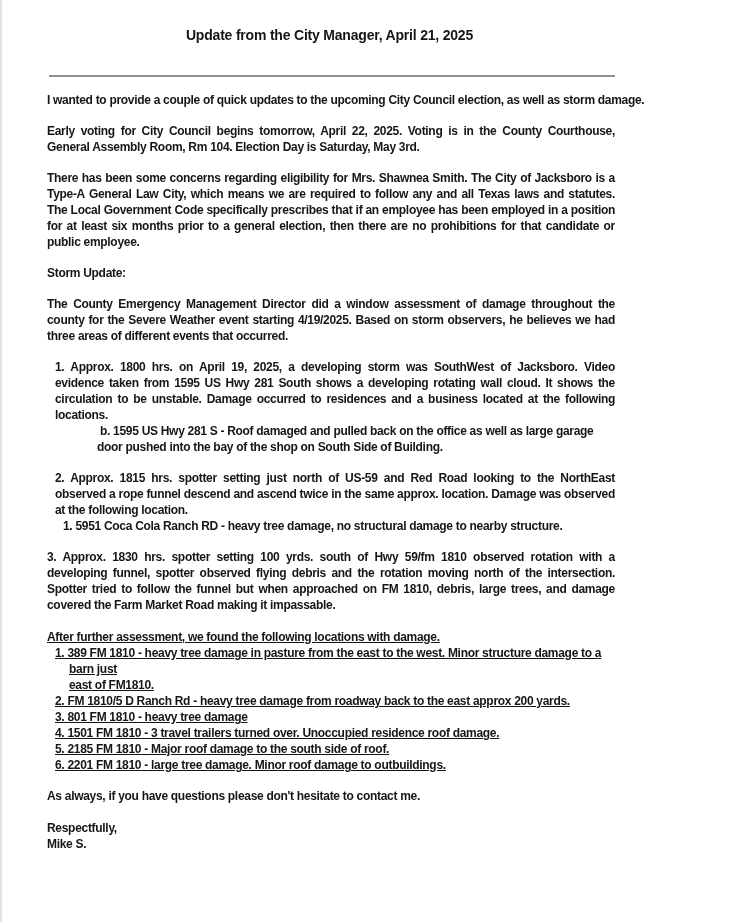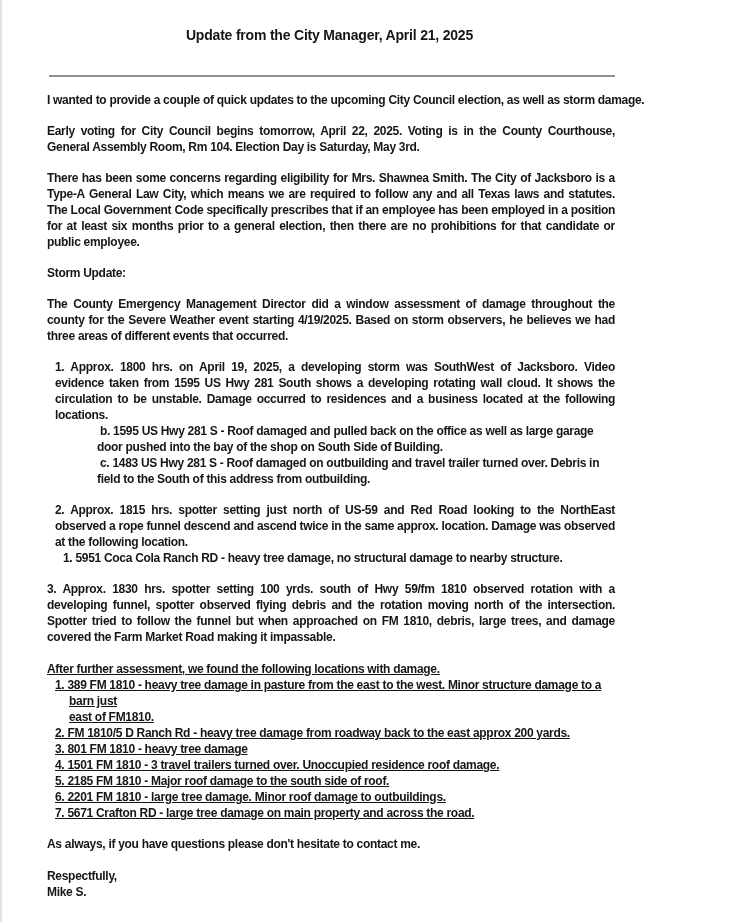--- a/index.html
+++ b/index.html
@@ -102,41 +102,38 @@
 
     <p class="para">Storm Update:</p>
 
 
     <p class="para justify">The County Emergency Management Director did a window assessment of damage throughout the county for the Severe Weather event starting 4/19/2025.  Based on storm observers, he believes we had three areas of different events that occurred.</p>
 
     <div class="event-block">
       <p class="event-desc">1.  Approx. 1800 hrs. on April 19, 2025, a developing storm was SouthWest of Jacksboro. Video evidence taken from 1595 US Hwy 281 South shows a developing rotating wall cloud. It shows the circulation to be unstable. Damage occurred to residences and a business located at the following locations.</p>
       <div class="loc-lettered prelines">b. 1595 US Hwy 281 S - Roof damaged and pulled back on the office as well as large garage
 door pushed into the bay of the shop on South Side of Building.</div>
-      <div class="loc-lettered prelines">c. 1483 US Hwy 281 S - Roof damaged on outbuilding and travel trailer turned over. Debris in
-field to the South of this address from outbuilding.</div>
     </div>
 
     <div class="event-block">
       <p class="event-desc">2.  Approx. 1815 hrs. spotter setting just north of US-59 and Red Road looking to the NorthEast observed a rope funnel descend and ascend twice in the same approx. location. Damage was observed at the following location.</p>
       <div class="loc-numbered">1. 5951 Coca Cola Ranch RD - heavy tree damage, no structural damage to nearby structure.</div>
     </div>
 
     <p class="para justify">3.  Approx. 1830 hrs. spotter setting 100 yrds. south of Hwy 59/fm 1810 observed rotation with a developing funnel, spotter observed flying debris and the rotation moving north of the intersection. Spotter tried to follow the funnel but when approached on FM 1810, debris, large trees, and damage covered the Farm Market Road making it impassable.</p>
 
     <div class="list-block">
       <p class="list-intro">After further assessment, we found the following locations with damage.</p>
       <div class="loc-numbered prelines">1. 389 FM 1810 - heavy tree damage in pasture from the east to the west.  Minor structure damage to a barn just
 east of FM1810.</div>
       <div class="loc-numbered">2. FM 1810/5 D Ranch Rd - heavy tree damage from roadway back to the east approx 200 yards.</div>
       <div class="loc-numbered">3. 801 FM 1810 - heavy tree damage</div>
       <div class="loc-numbered">4. 1501 FM 1810 - 3 travel trailers turned over. Unoccupied residence roof damage.</div>
       <div class="loc-numbered">5. 2185 FM 1810 - Major roof damage to the south side of roof.</div>
       <div class="loc-numbered">6. 2201 FM 1810 - large tree damage. Minor roof damage to outbuildings.</div>
-      <div class="loc-numbered">7. 5671 Crafton RD - large tree damage on main property and across the road.</div>
     </div>
 
     <p class="closing">As always, if you have questions please don't hesitate to contact me.</p>
 
     <p class="signoff-line">Respectfully,</p>
     <p class="signoff-line">Mike S.</p>
 
   </div>
 </div>
 

